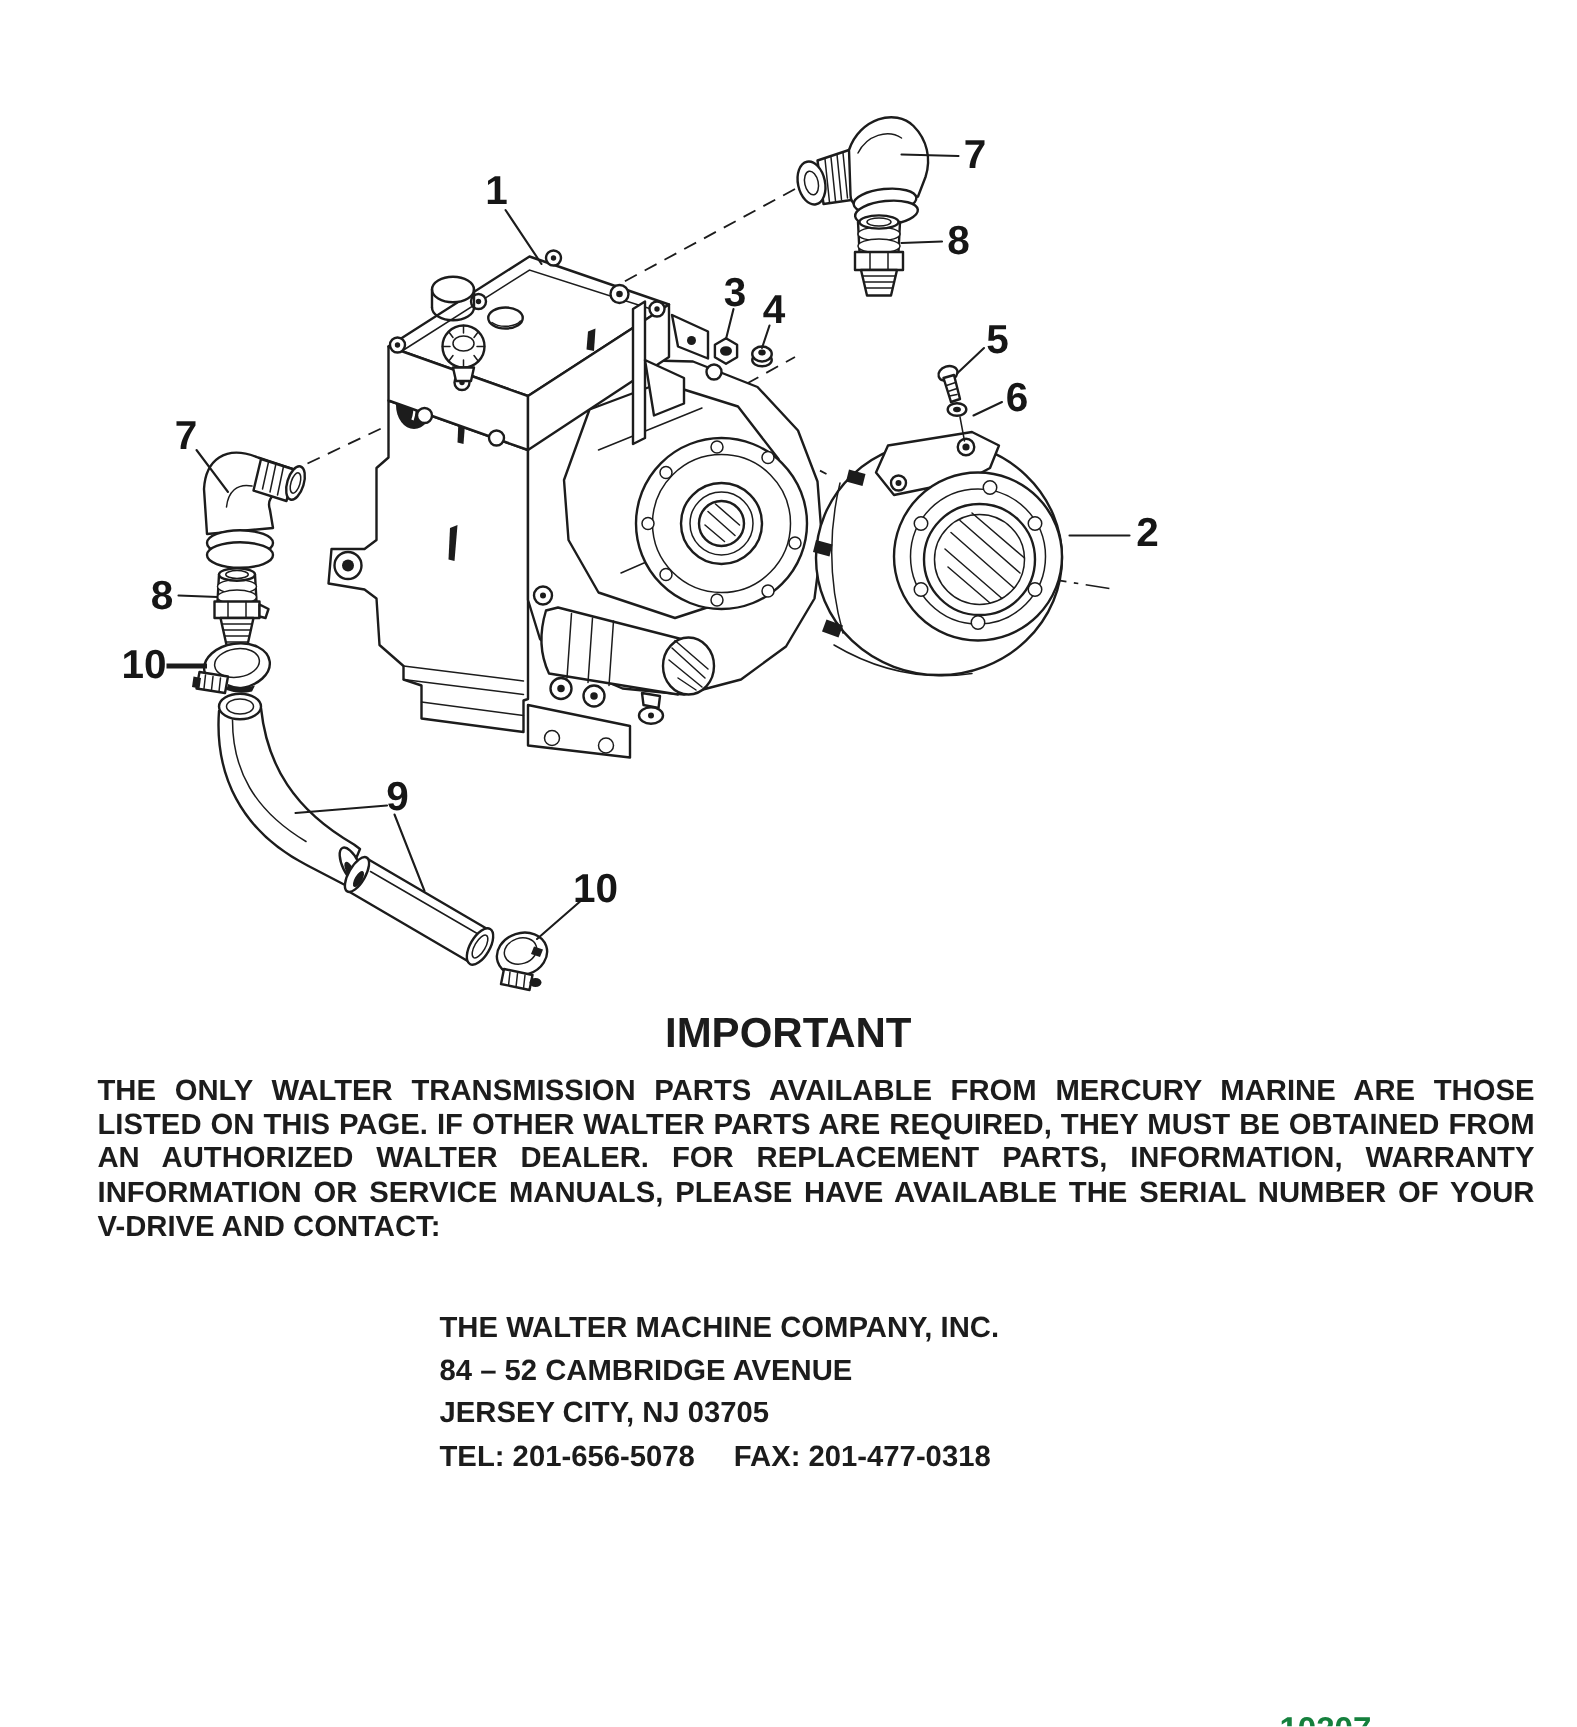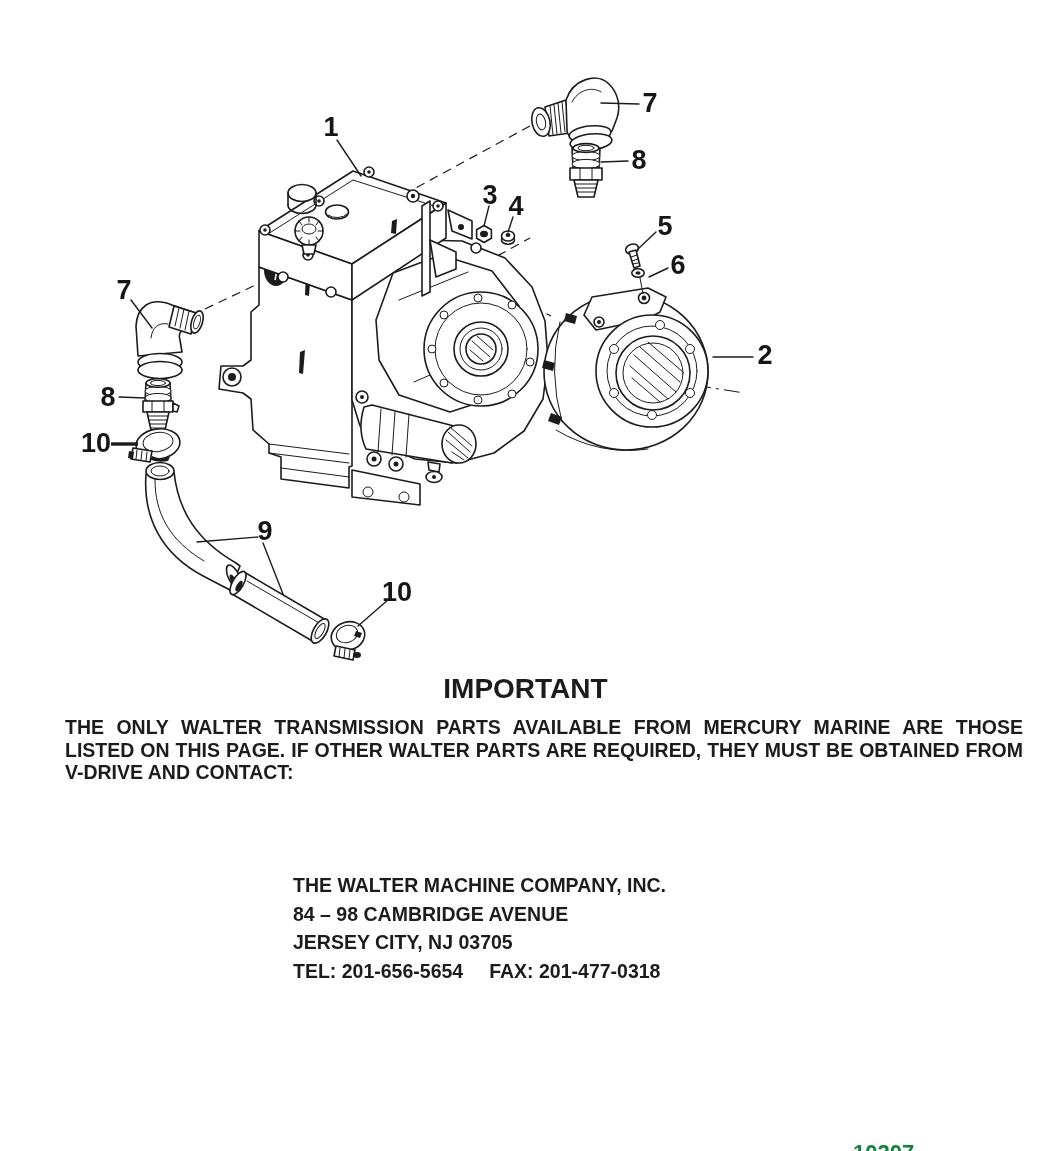--- a/index.html
+++ b/index.html
@@ -322,27 +322,29 @@
       <text class="callout" x="96" y="452">10</text>
       <text class="callout" x="397" y="601">10</text>
     </g>
   </svg>
 
   <div class="heading">IMPORTANT</div>
 
   <div class="notice">
     <div class="jline">THE ONLY WALTER TRANSMISSION PARTS AVAILABLE FROM MERCURY MARINE ARE THOSE</div>
     <div class="jline">LISTED ON THIS PAGE. IF OTHER WALTER PARTS ARE REQUIRED, THEY MUST BE OBTAINED FROM</div>
+    <div class="jline">AN AUTHORIZED WALTER DEALER.  FOR REPLACEMENT PARTS, INFORMATION, WARRANTY</div>
+    <div class="jline">INFORMATION OR SERVICE MANUALS, PLEASE HAVE AVAILABLE THE SERIAL NUMBER OF YOUR</div>
     <div class="jline last">V-DRIVE AND CONTACT:</div>
   </div>
 
   <div class="contact">
     <div>THE WALTER MACHINE COMPANY, INC.</div>
-    <div>84 – 98 CAMBRIDGE AVENUE</div>
+    <div>84 – 52 CAMBRIDGE AVENUE</div>
     <div>JERSEY CITY, NJ 03705</div>
     <div class="telfax">
-      <span>TEL: 201-656-5654</span><span class="gap"></span><span>FAX: 201-477-0318</span>
+      <span>TEL: 201-656-5078</span><span class="gap"></span><span>FAX: 201-477-0318</span>
     </div>
   </div>
 
   <div class="page-number">10207</div>
 
 </div>
 
 </body></html>

